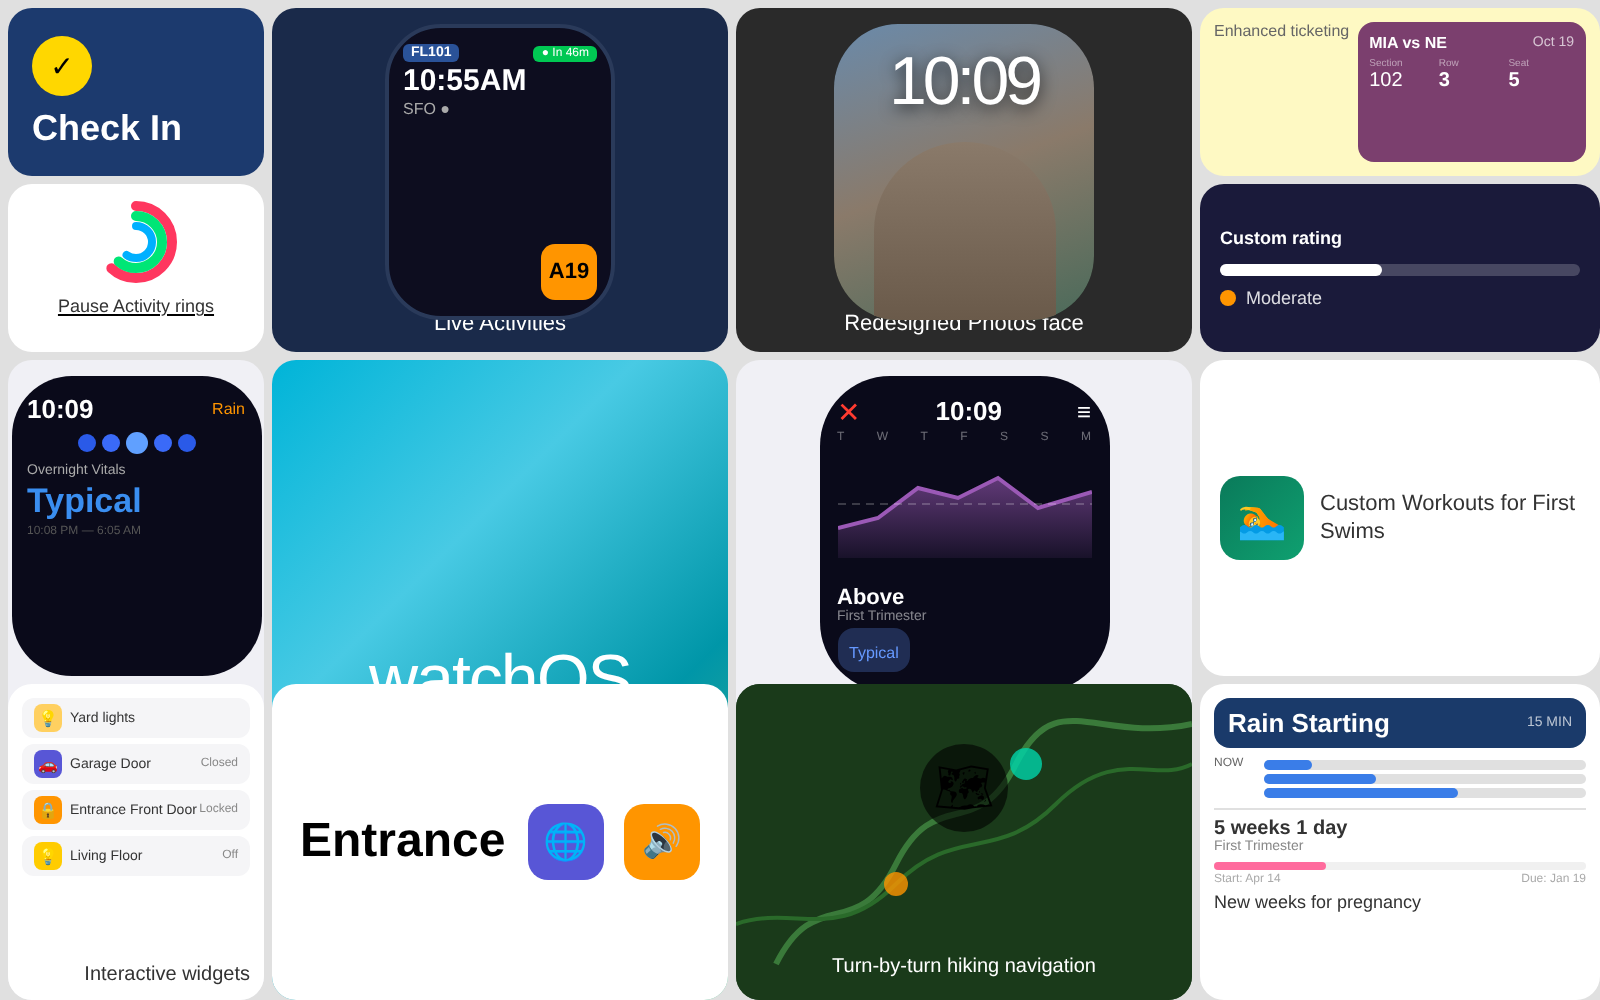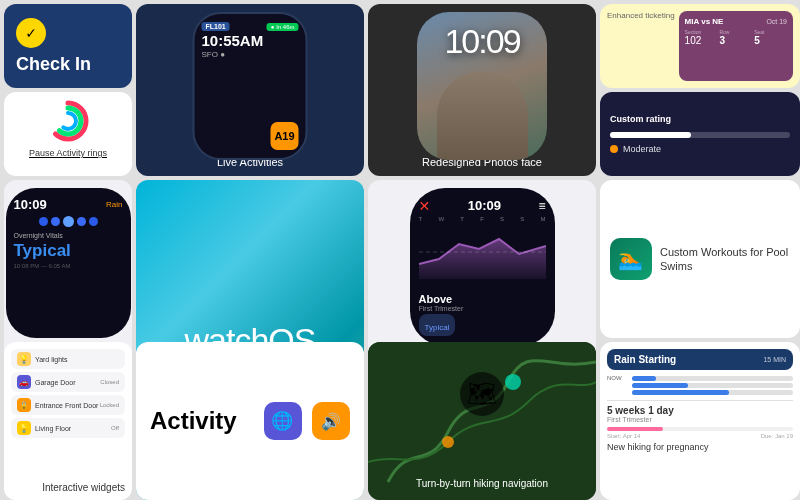--- a/index.html
+++ b/index.html
@@ -157,21 +157,21 @@
       <div style="background:rgba(100,150,255,0.25);border-radius:8px;padding:2px 6px;margin-top:2px;display:inline-block;align-self:flex-start;">
         <span style="color:#6699ff;font-size:8px;">Typical</span>
       </div>
     </div>
     <div style="color:#333;font-size:10px;font-weight:600;align-self:flex-end;margin-top:4px;text-align:right;line-height:1.2;">Traini<br>Loa</div>
   </div>
 
   <div class="cell" style="background:white;grid-column:4;grid-row:3;display:flex;align-items:center;padding:10px;gap:8px;">
     <div style="width:42px;height:42px;background:linear-gradient(135deg,#0a7a5a,#0fa070);border-radius:10px;display:flex;align-items:center;justify-content:center;font-size:20px;flex-shrink:0;">🏊</div>
     <div style="font-size:11px;color:#333;font-weight:500;line-height:1.3;">Custom Workouts
-for Pool Swims</div>
+for First Swims</div>
   </div>
 
   <div class="cell" style="background:white;grid-column:1;grid-row:4;display:flex;flex-direction:column;padding:7px;justify-content:space-between;">
     <div style="display:flex;flex-direction:column;gap:3px;flex:1;">
       <div style="display:flex;justify-content:space-between;align-items:center;background:#f5f5f7;border-radius:6px;padding:3px 6px;">
         <div style="display:flex;align-items:center;gap:4px;">
           <div style="width:14px;height:14px;background:#ffd060;border-radius:4px;display:flex;align-items:center;justify-content:center;font-size:8px;">💡</div>
           <span style="font-size:7px;color:#333;">Yard lights</span>
         </div>
         <span style="font-size:6px;color:#888;"></span>
@@ -195,21 +195,21 @@
           <div style="width:14px;height:14px;background:#ffcc00;border-radius:4px;display:flex;align-items:center;justify-content:center;font-size:8px;">💡</div>
           <span style="font-size:7px;color:#333;">Living Floor</span>
         </div>
         <span style="font-size:6px;color:#888;">Off</span>
       </div>
     </div>
     <div style="font-size:10px;color:#333;font-weight:400;text-align:right;padding-top:3px;">Interactive widgets</div>
   </div>
 
   <div class="cell" style="background:white;grid-column:2;grid-row:4;display:flex;align-items:center;padding:10px 14px;gap:10px;">
-    <div style="font-size:24px;font-weight:700;color:#000;flex:1;">Activity</div>
+    <div style="font-size:24px;font-weight:700;color:#000;flex:1;">Entrance</div>
     <div style="width:38px;height:38px;background:#5856d6;border-radius:10px;display:flex;align-items:center;justify-content:center;font-size:18px;flex-shrink:0;">🌐</div>
     <div style="width:38px;height:38px;background:#ff9500;border-radius:10px;display:flex;align-items:center;justify-content:center;font-size:16px;flex-shrink:0;">🔊</div>
   </div>
 
   <div class="cell" style="background:#1a3a1a;grid-column:3;grid-row:4;display:flex;flex-direction:column;align-items:center;justify-content:flex-end;padding:10px;position:relative;overflow:hidden;">
     <div style="position:absolute;top:0;left:0;right:0;bottom:0;">
       <svg width="100%" height="100%" viewBox="0 0 228 158">
         <rect width="228" height="158" fill="#1a3a1a"></rect>
         <path d="M20,140 C40,100 60,130 80,90 C100,50 120,80 140,40 C160,0 180,30 228,20" fill="none" stroke="#3a7a3a" stroke-width="3"></path>
         <path d="M0,120 C30,110 50,130 80,100 C110,70 130,90 160,60 C190,30 210,50 228,40" fill="none" stroke="#2a6a2a" stroke-width="2"></path>
@@ -219,21 +219,21 @@
     </div>
     <div style="position:absolute;top:30px;left:50%;transform:translateX(-50%);width:44px;height:44px;background:rgba(0,0,0,0.6);border-radius:50%;display:flex;align-items:center;justify-content:center;font-size:24px;">🗺</div>
     <div style="color:white;font-size:10px;font-weight:500;z-index:2;text-align:center;line-height:1.3;">Turn-by-turn
 hiking
 navigation</div>
   </div>
 
   <div class="cell" style="background:white;grid-column:4;grid-row:4;display:flex;flex-direction:column;gap:3px;padding:7px;">
 
     <div style="background:#1a3a6a;border-radius:8px;padding:5px 7px;display:flex;justify-content:space-between;align-items:center;">
-      <span style="color:white;font-size:10px;font-weight:600;">Rain Starting</span>
+      <span style="color:white;font-size:13px;font-weight:600;">Rain Starting</span>
       <span style="color:rgba(255,255,255,0.7);font-size:7px;">15 MIN</span>
     </div>
     <div style="display:flex;flex-direction:column;gap:2px;padding:2px 0;">
       <div style="display:flex;align-items:center;gap:3px;">
         <span style="font-size:6px;color:#666;width:22px;">NOW</span>
         <div style="flex:1;height:5px;background:#e0e0e0;border-radius:3px;">
             <div style="width:15%;height:100%;background:#3a7de8;border-radius:3px;"></div>
           </div>
       </div>
       <div style="display:flex;align-items:center;gap:3px;">
@@ -255,17 +255,17 @@
         <span style="font-size:10px;font-weight:700;color:#333;">5 weeks 1 day</span>
       </div>
       <div style="font-size:7px;color:#888;">First Trimester</div>
       <div style="background:#f0f0f0;height:4px;border-radius:3px;margin:4px 0 2px;">
         <div style="background:#ff6b9d;height:100%;border-radius:3px;width:30%;"></div>
       </div>
       <div style="display:flex;justify-content:space-between;">
         <span style="font-size:6px;color:#aaa;">Start: Apr 14</span>
         <span style="font-size:6px;color:#aaa;">Due: Jan 19</span>
       </div>
-      <div style="font-size:9px;color:#333;font-weight:500;margin-top:3px;">New hiking for pregnancy</div>
+      <div style="font-size:9px;color:#333;font-weight:500;margin-top:3px;">New weeks for pregnancy</div>
     </div>
   </div>
 
 </div>
 
 </body></html>

